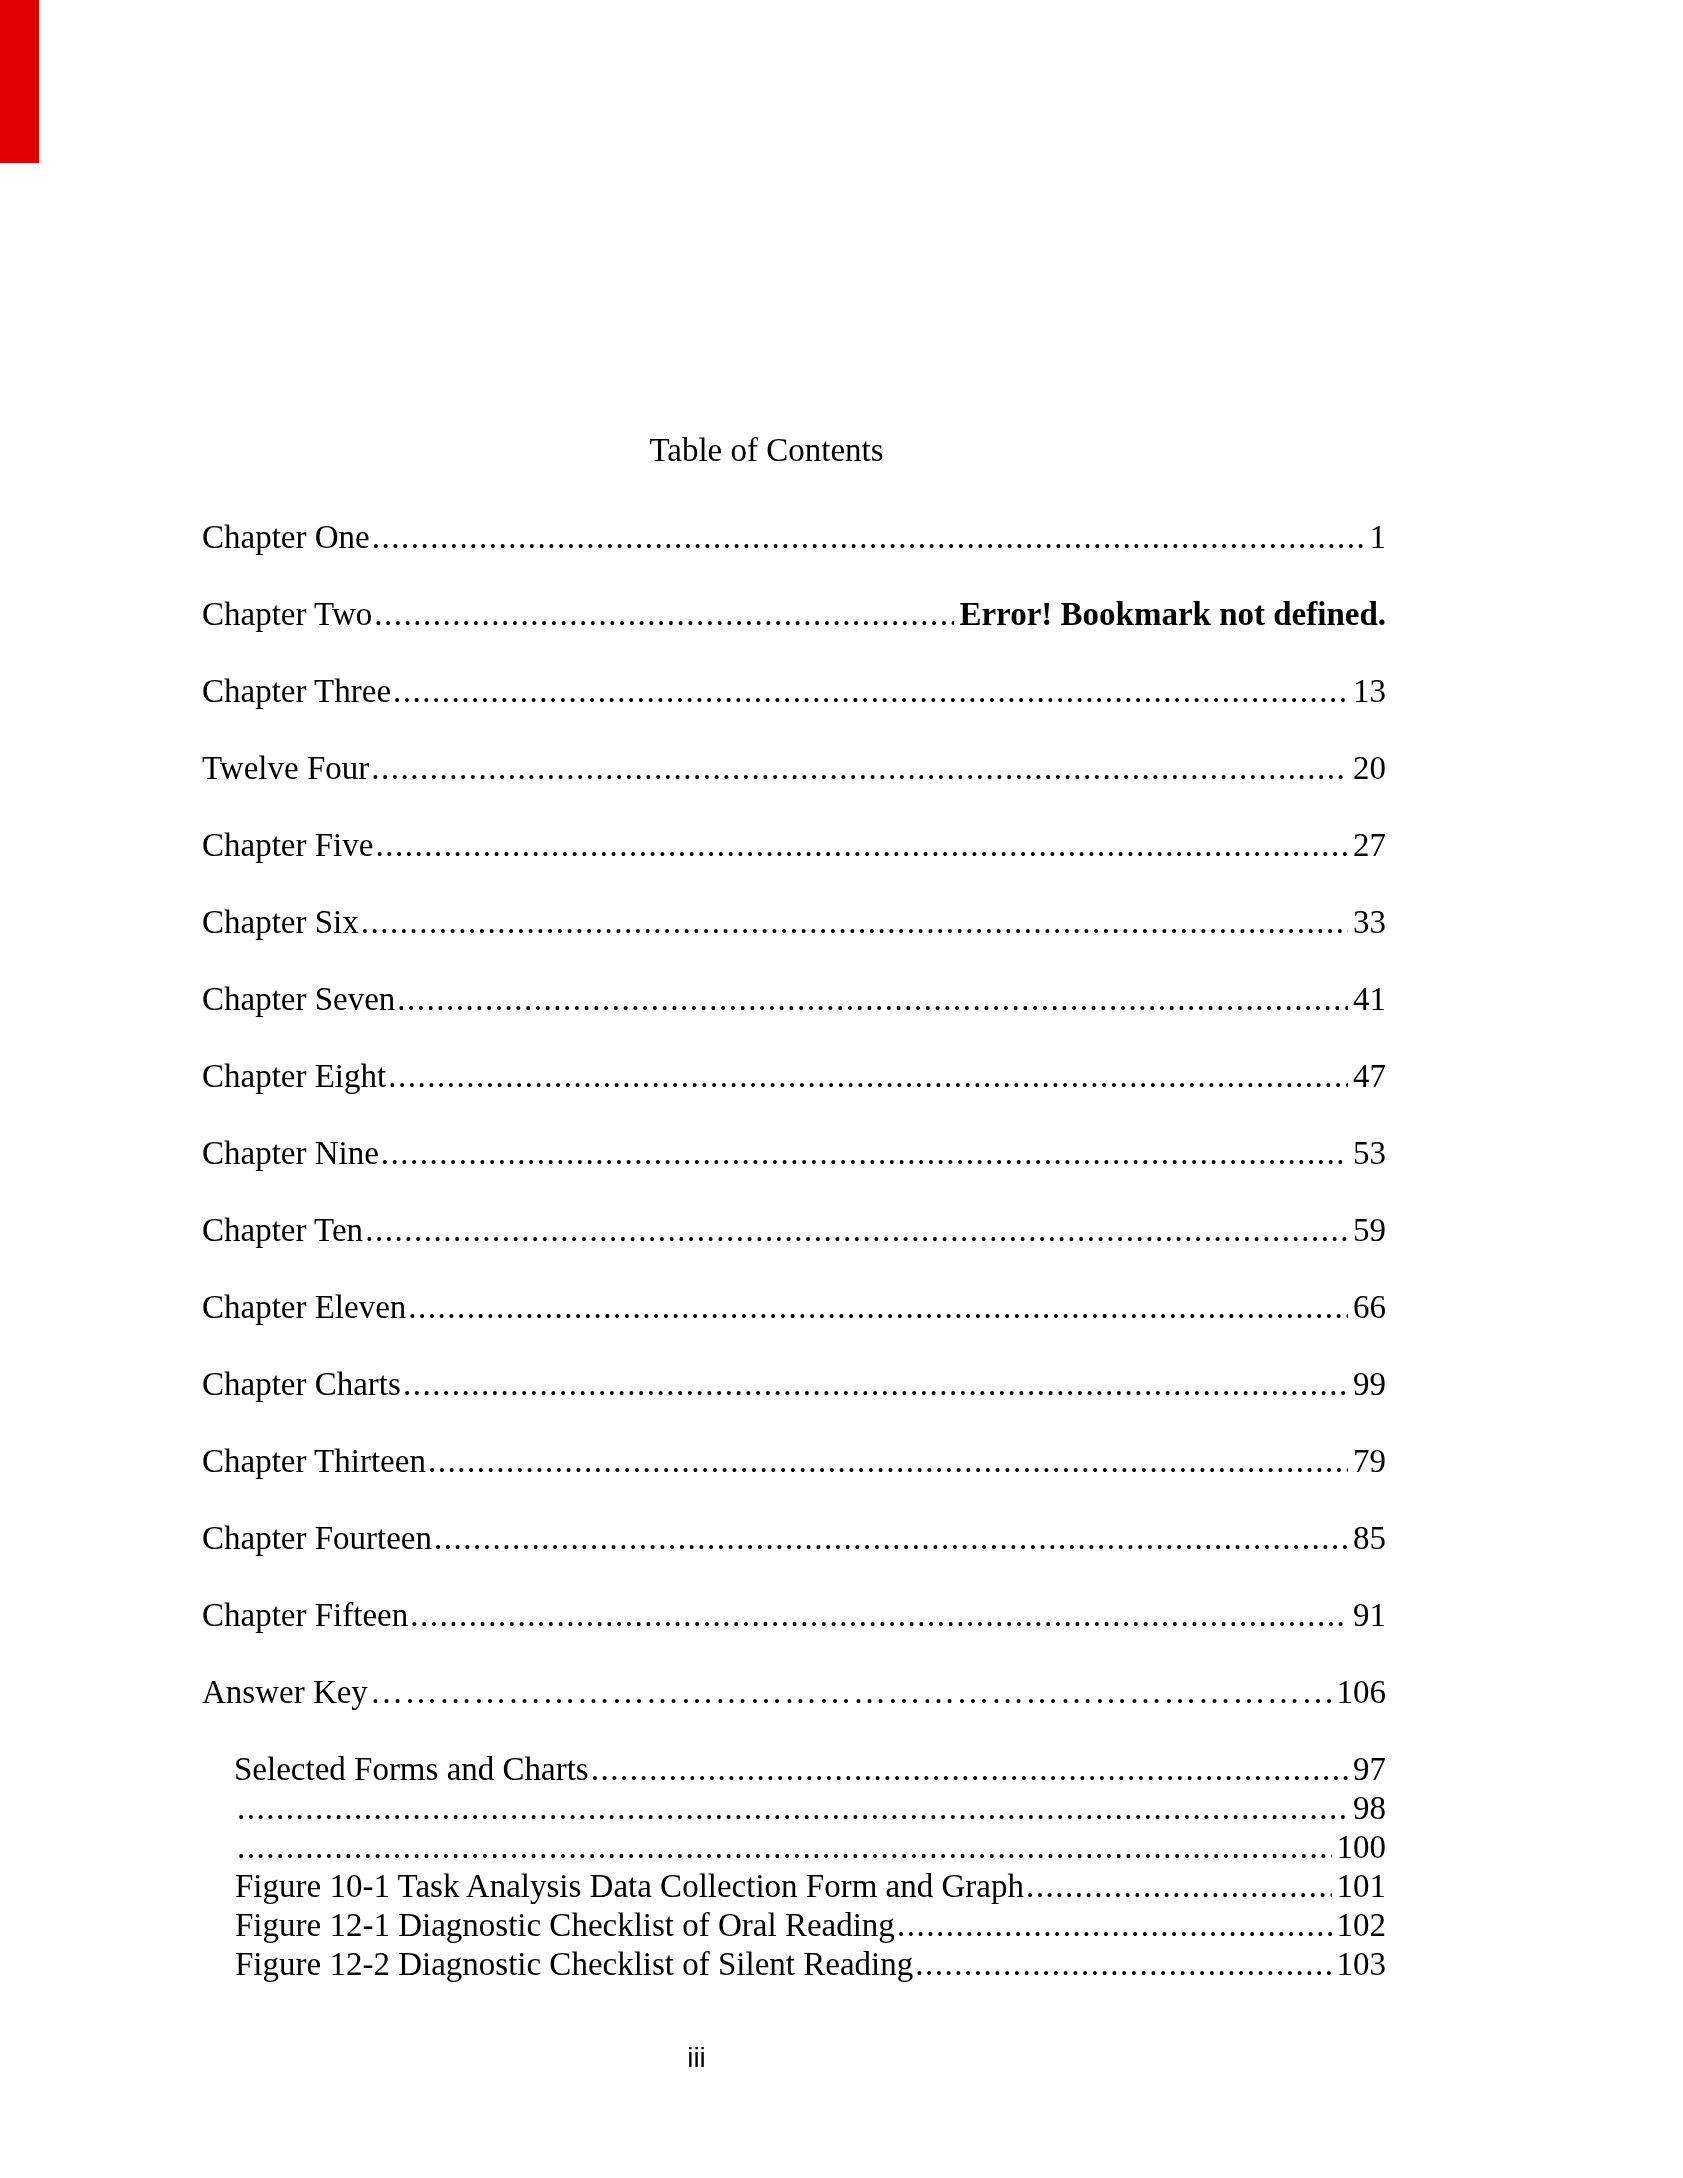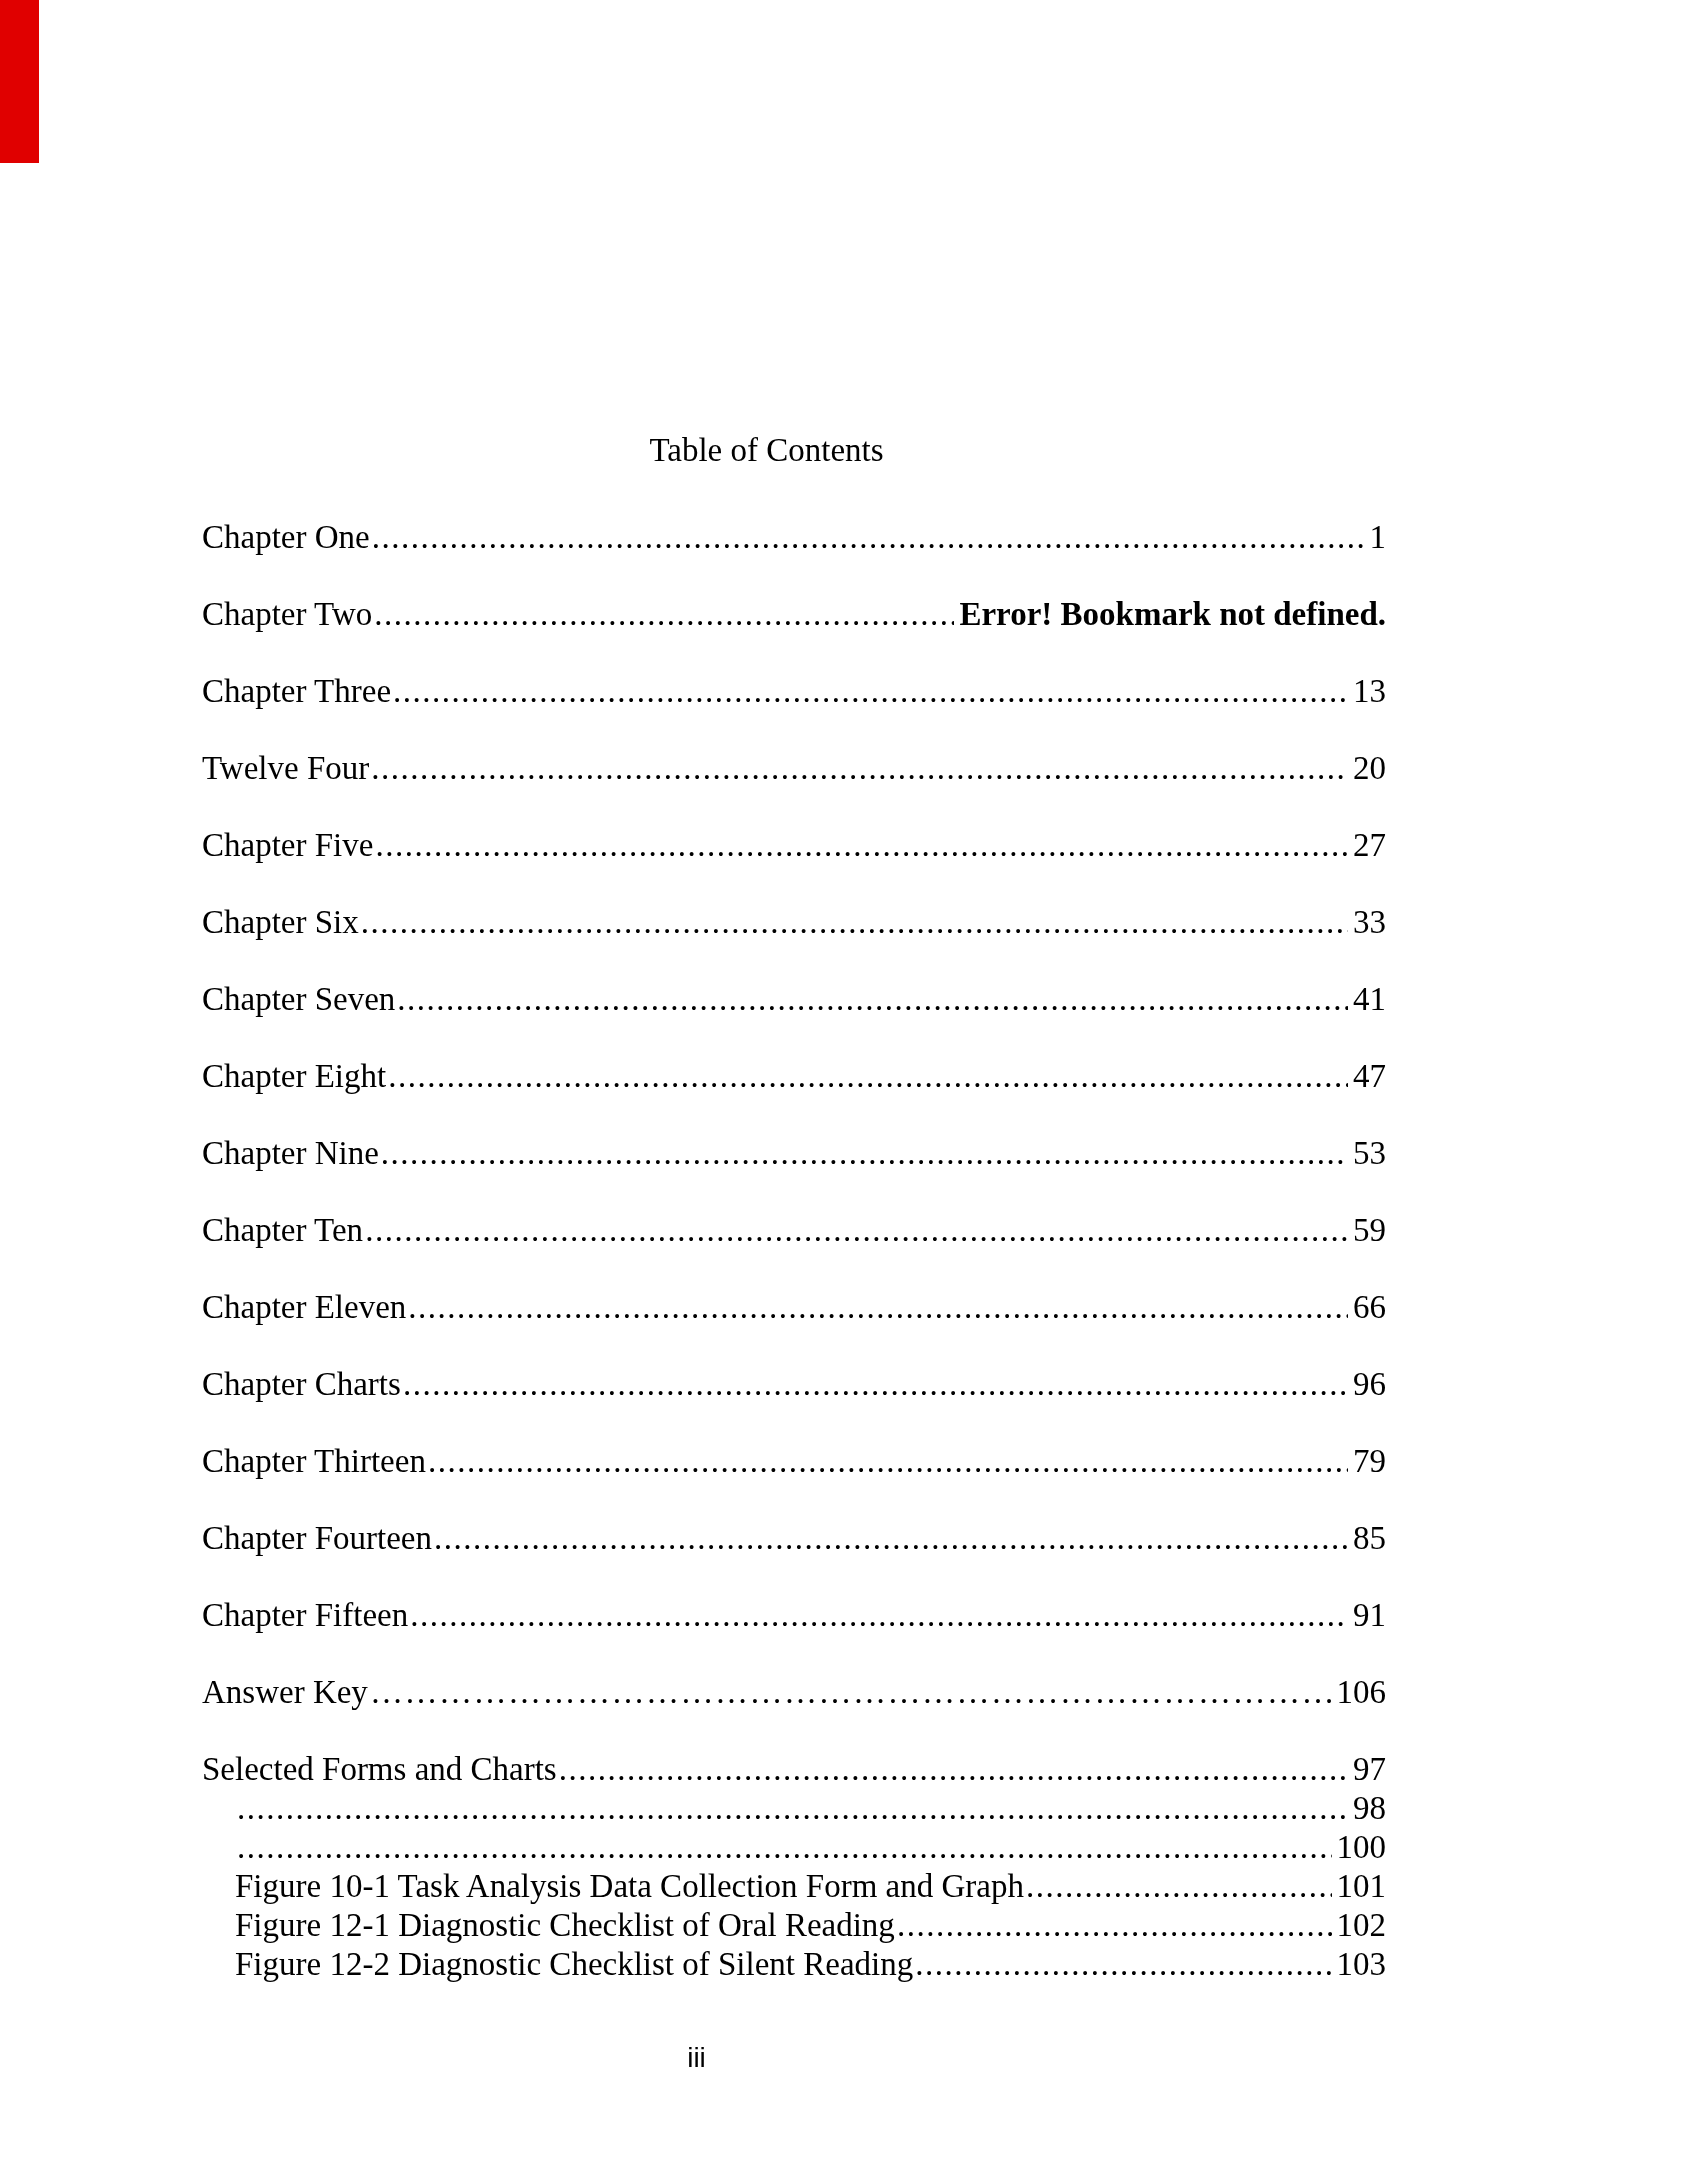--- a/index.html
+++ b/index.html
@@ -43,20 +43,21 @@
     align-items: baseline;
     font-size: 33px;
     line-height: 39px;
   }
   .entry.chapter {
     margin-bottom: 38px;
     margin-top: 11px;
   }
   .entry.section {
     margin-bottom: 0;
+    margin-left: 32px;
   }
   .entry.figure {
     padding-left: 33px;
     margin-bottom: 0;
   }
   .entry .label {
     white-space: nowrap;
   }
   .entry .leader {
     flex: 1 1 auto;
@@ -142,21 +143,21 @@
     <span class="page">59</span>
   </div>
     <div class="entry chapter">
     <span class="label">Chapter Eleven</span>
     <span class="leader">........................................................................................................................................................................................................................................................................................................................................................................................................................................................................................................................................................................................................................</span>
     <span class="page">66</span>
   </div>
     <div class="entry chapter">
     <span class="label">Chapter Charts</span>
     <span class="leader">........................................................................................................................................................................................................................................................................................................................................................................................................................................................................................................................................................................................................................</span>
-    <span class="page">96</span>
+    <span class="page">99</span>
   </div>
     <div class="entry chapter">
     <span class="label">Chapter Thirteen</span>
     <span class="leader">........................................................................................................................................................................................................................................................................................................................................................................................................................................................................................................................................................................................................................</span>
     <span class="page">79</span>
   </div>
     <div class="entry chapter">
     <span class="label">Chapter Fourteen</span>
     <span class="leader">........................................................................................................................................................................................................................................................................................................................................................................................................................................................................................................................................................................................................................</span>
     <span class="page">85</span>

